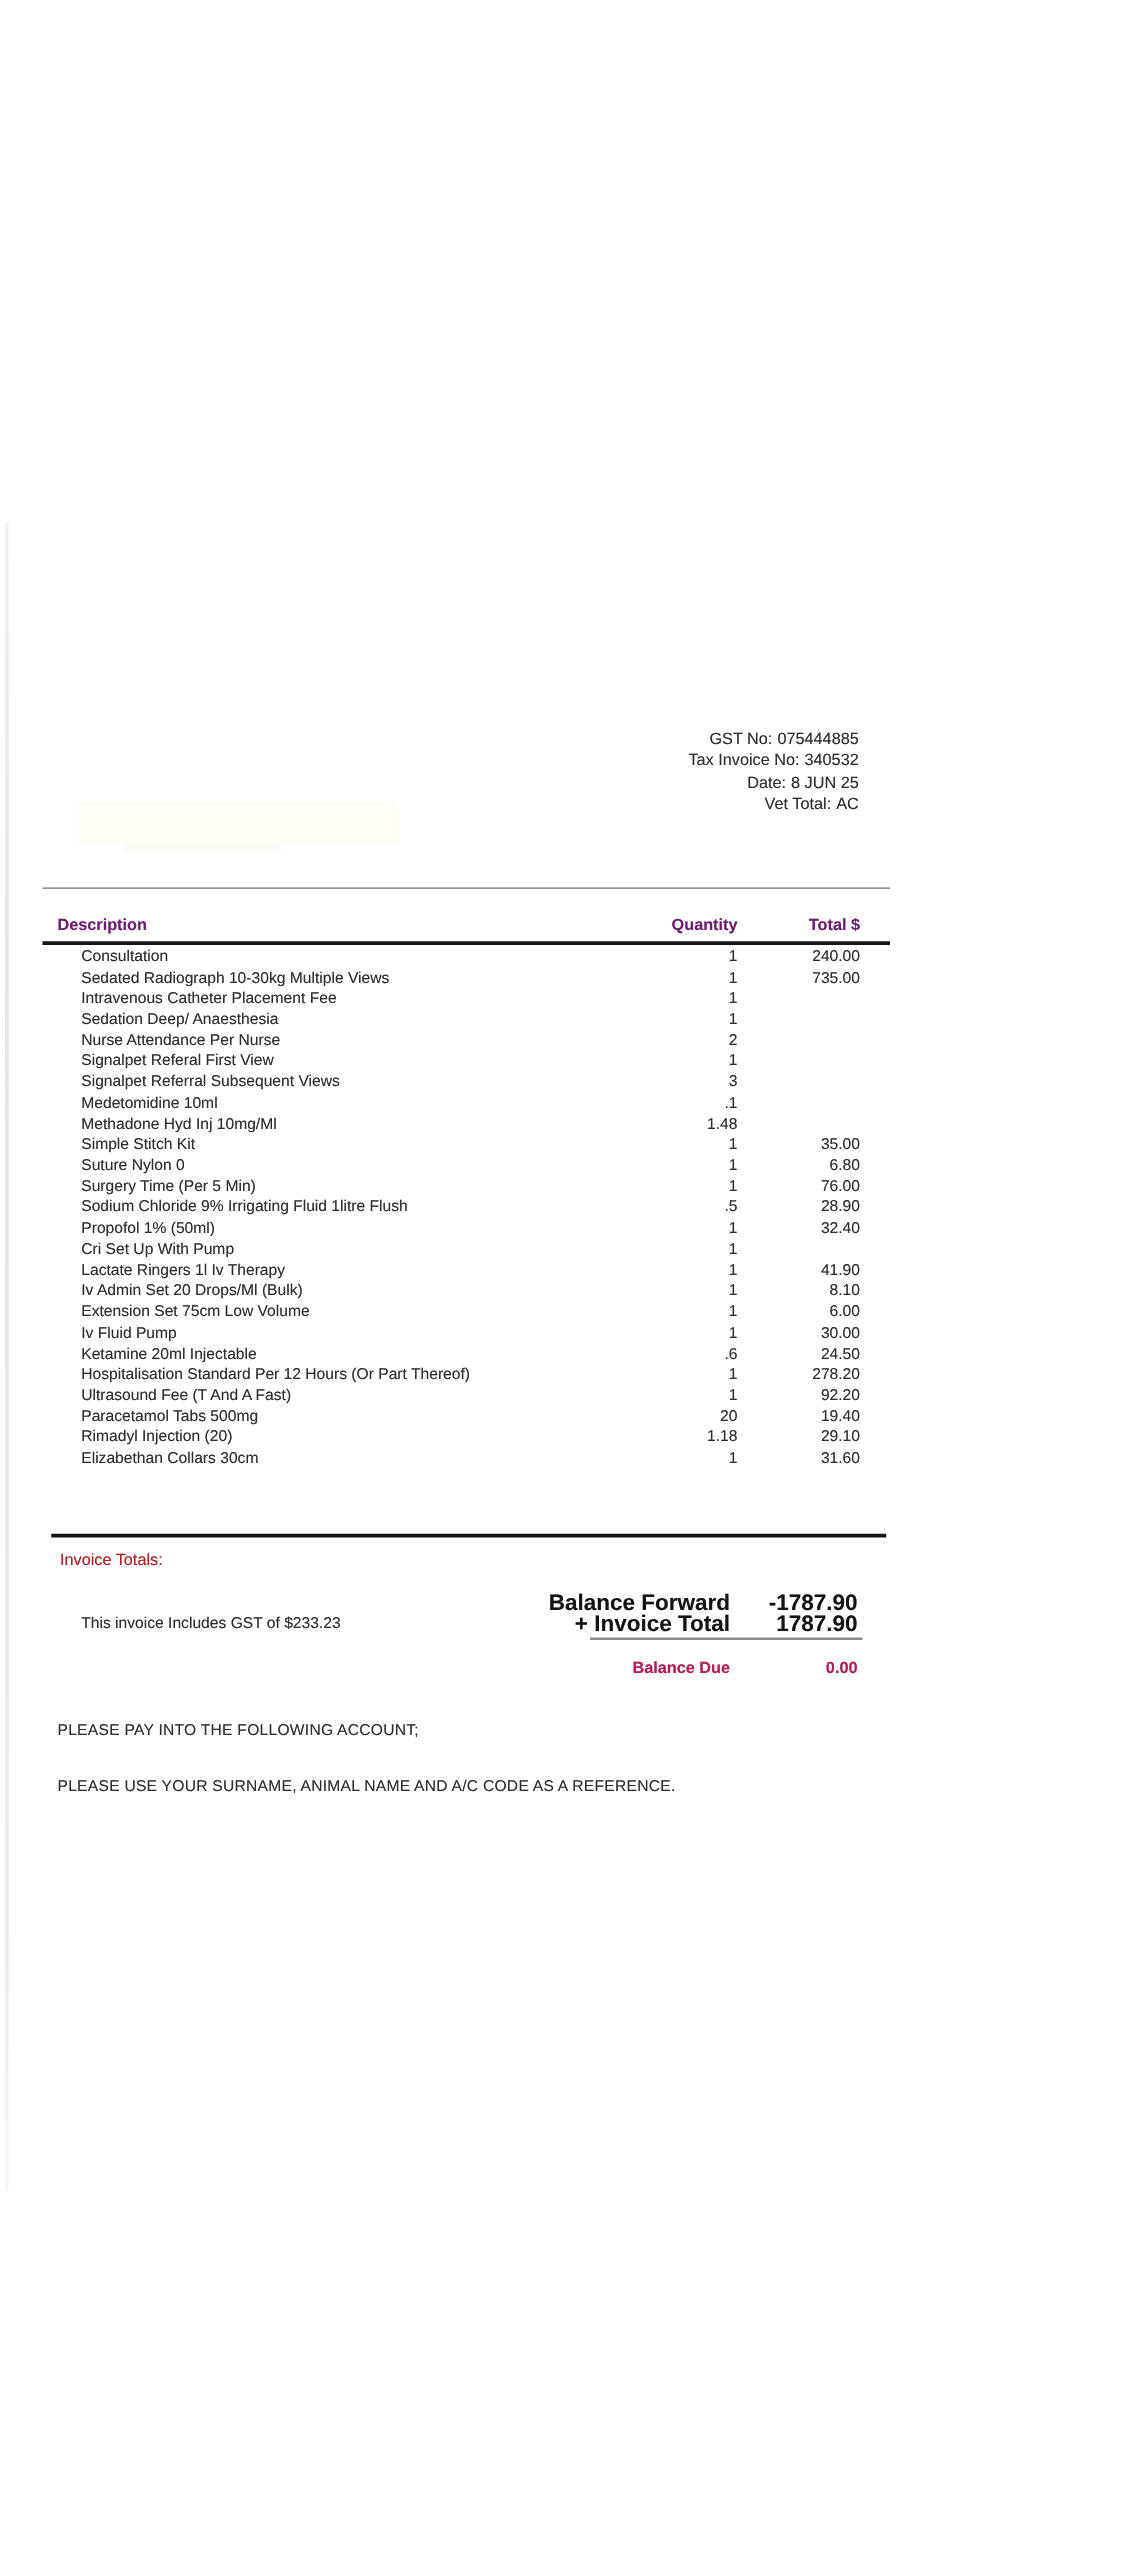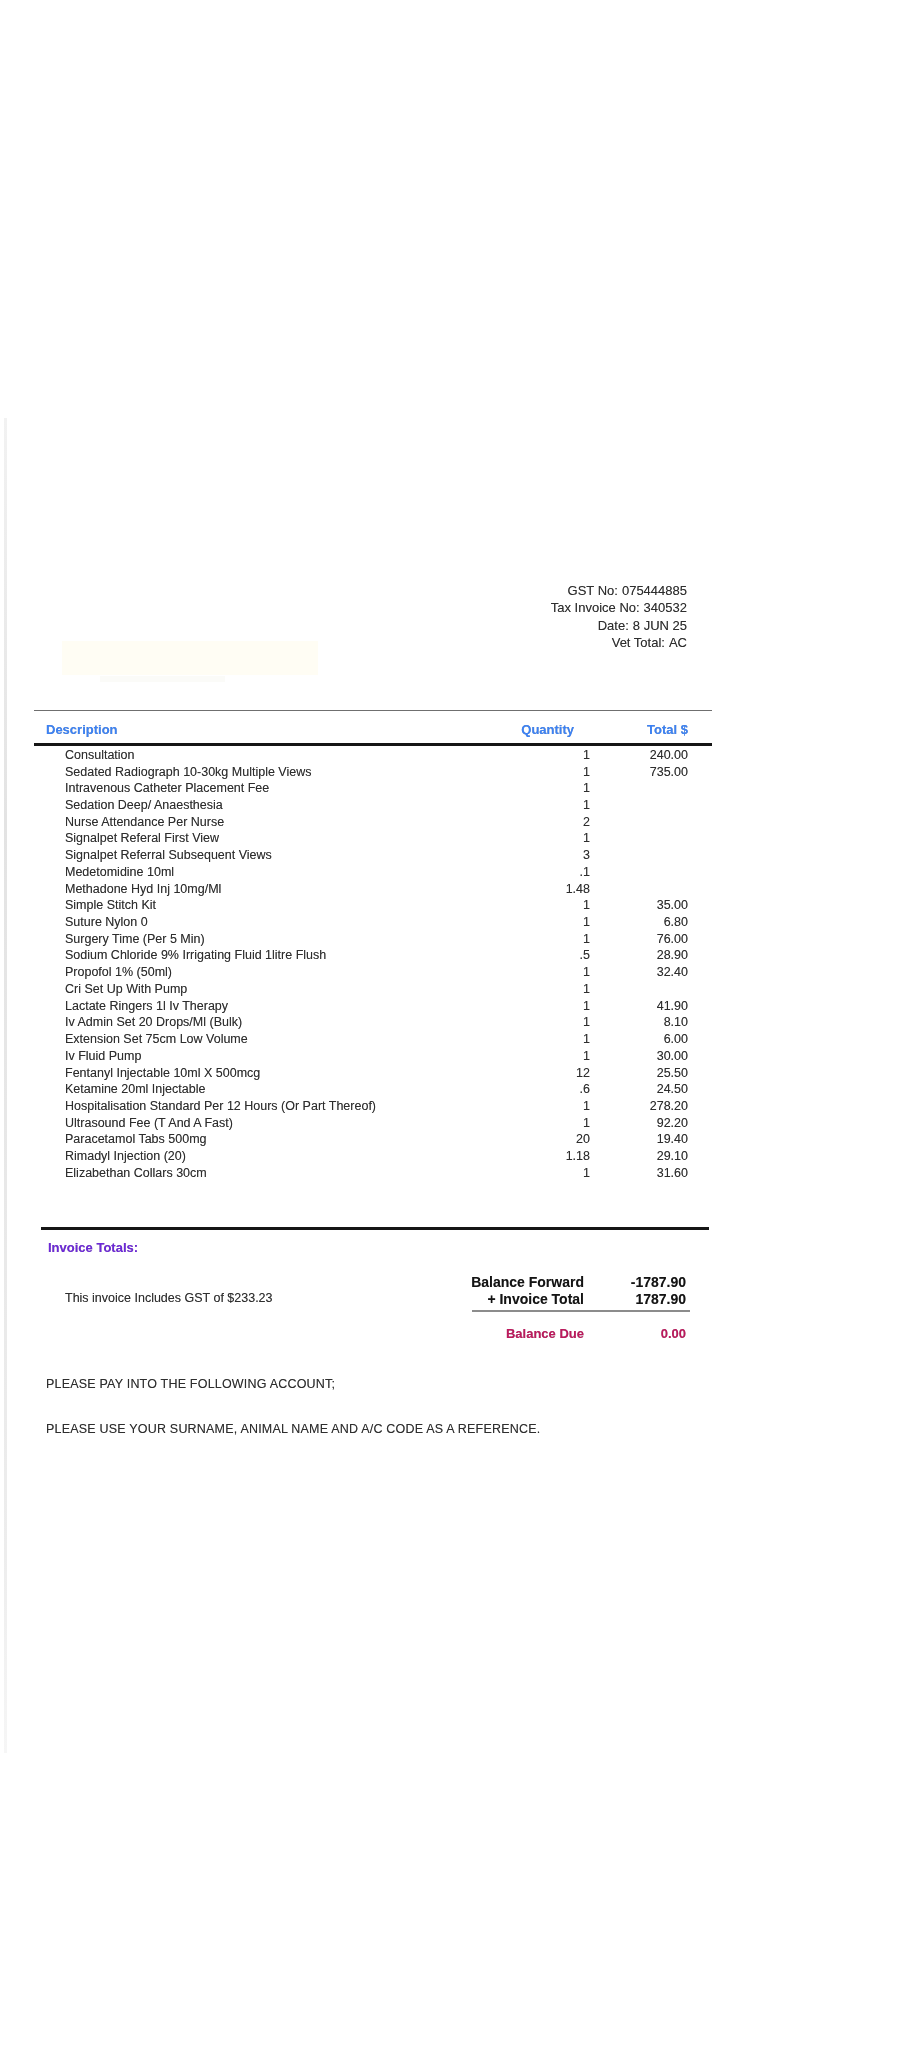--- a/index.html
+++ b/index.html
@@ -61,25 +61,24 @@
     left: 34px;
     top: 710px;
     width: 678px;
   }
   .thead {
     display: flex;
     align-items: center;
     border-top: 1.5px solid #6f6f6f;
     border-bottom: 3px solid #161616;
     height: 25.5px;
-    padding-top: 6px;
+    padding-top: 16px;
     font-weight: bold;
     font-size: 13px;
-    color: #3b82f6;
-    gap: 16px;
+    color: #701a75;
   }
   .th.desc { flex: 1; padding-left: 12px; }
   .th.qty { width: 90px; text-align: right; }
   .th.total { width: 122px; text-align: right; padding-right: 24px; box-sizing: border-box; }
   .tbody {
     padding-top: 1px;
     font-size: 12.5px;
   }
   .row {
     display: flex;
@@ -97,35 +96,35 @@
     width: 668px;
     height: 3px;
     background: #161616;
   }
   
   .totals-heading {
     position: absolute;
     left: 48px;
     top: 1240px;
     font-size: 13px;
-    font-weight: bold;
-    color: #6d28d9;
+    font-weight: normal;
+    color: #b91c1c;
   }
   .gst-note {
     position: absolute;
     left: 65px;
     top: 1291px;
     font-size: 12.5px;
   }
   .totals-block {
     position: absolute;
     left: 396px;
     top: 1274px;
     width: 290px;
-    font-size: 14px;
+    font-size: 18px;
     font-weight: bold;
     color: #141414;
   }
   .tline {
     display: flex;
     line-height: 17px;
     white-space: nowrap;
   }
   .tlabel { width: 188px; text-align: right; }
   .tvalue { flex: 1; text-align: right; }
@@ -285,25 +284,20 @@
           <span class="cell desc">Extension Set 75cm Low Volume</span>
           <span class="cell qty">1</span>
           <span class="cell total">6.00</span>
         </div>
         <div class="row">
           <span class="cell desc">Iv Fluid Pump</span>
           <span class="cell qty">1</span>
           <span class="cell total">30.00</span>
         </div>
         <div class="row">
-          <span class="cell desc">Fentanyl Injectable 10ml X 500mcg</span>
-          <span class="cell qty">12</span>
-          <span class="cell total">25.50</span>
-        </div>
-        <div class="row">
           <span class="cell desc">Ketamine 20ml Injectable</span>
           <span class="cell qty">.6</span>
           <span class="cell total">24.50</span>
         </div>
         <div class="row">
           <span class="cell desc">Hospitalisation Standard Per 12 Hours (Or Part Thereof)</span>
           <span class="cell qty">1</span>
           <span class="cell total">278.20</span>
         </div>
         <div class="row">

